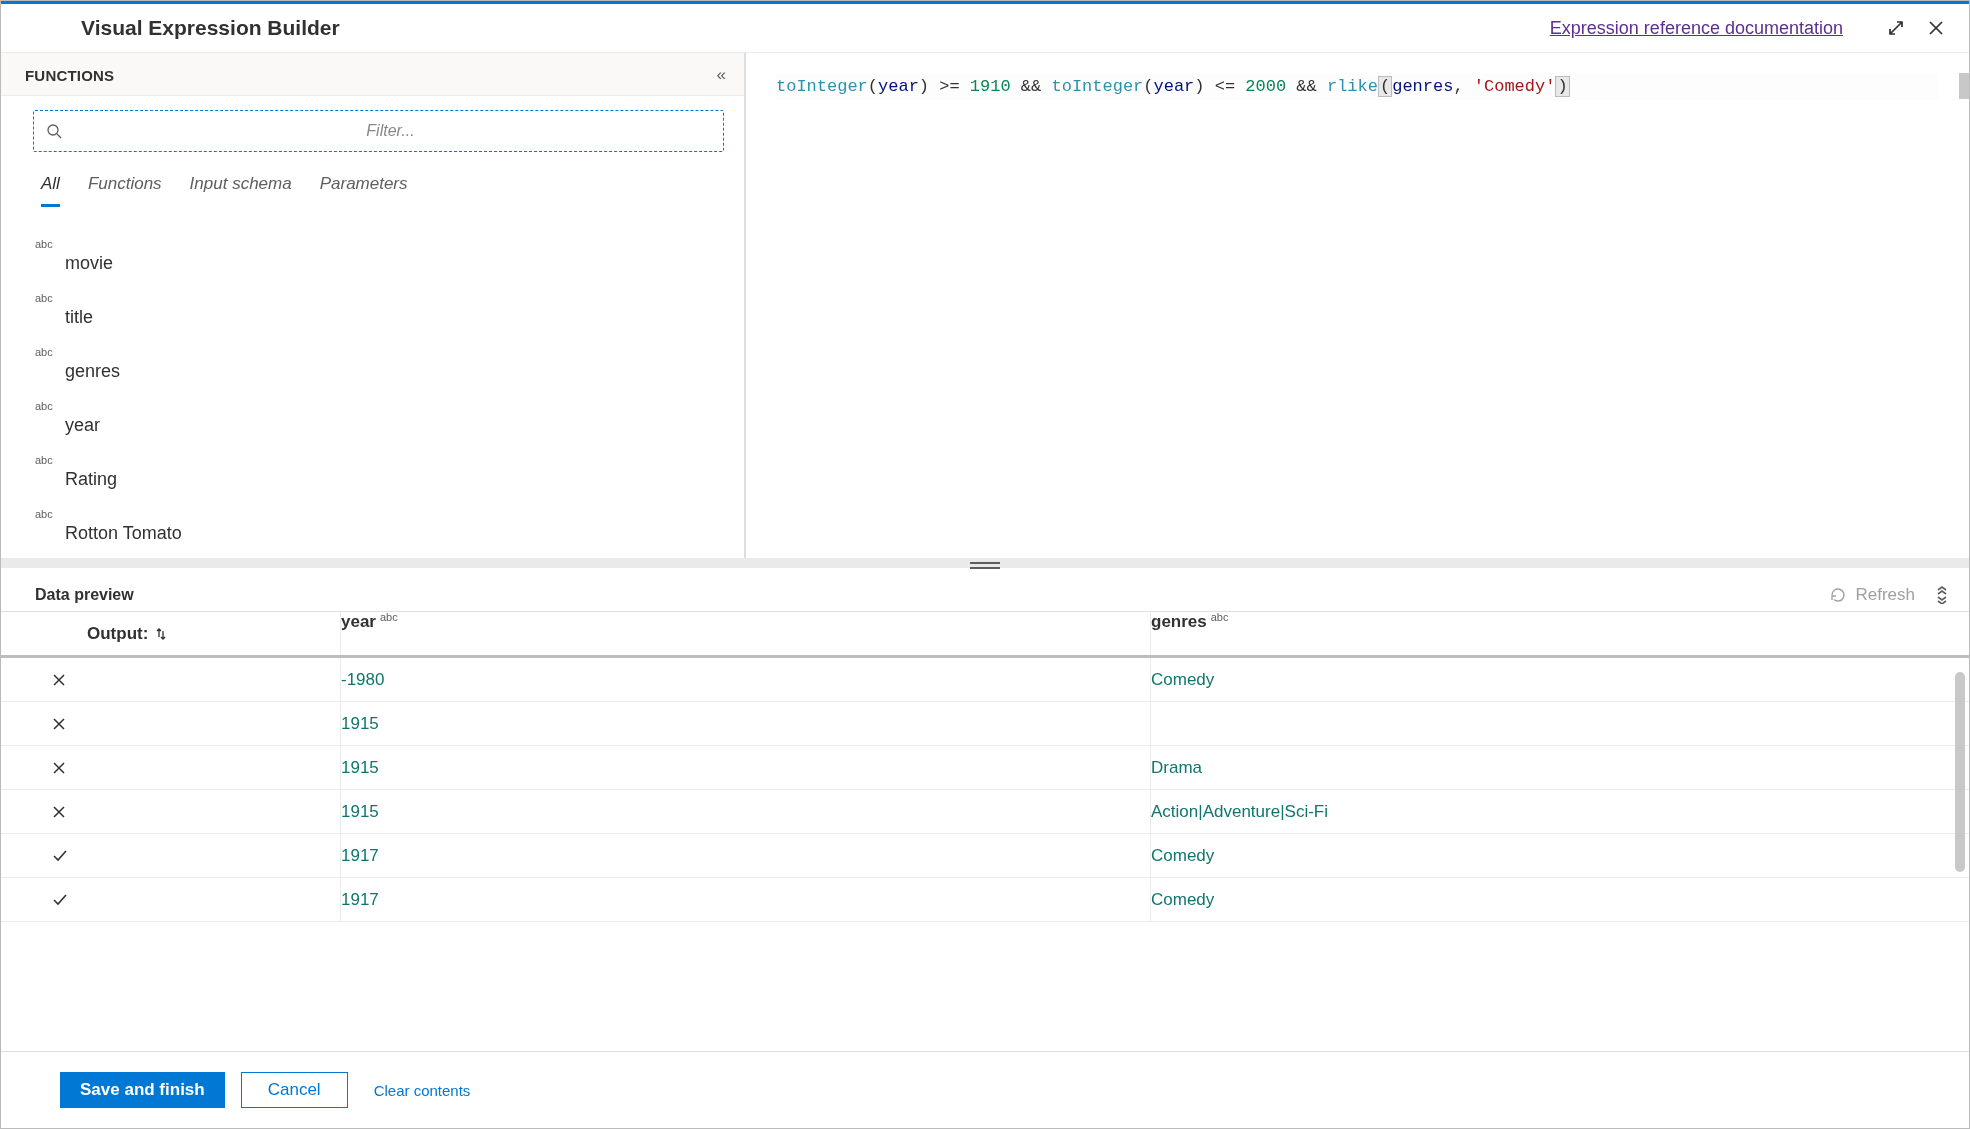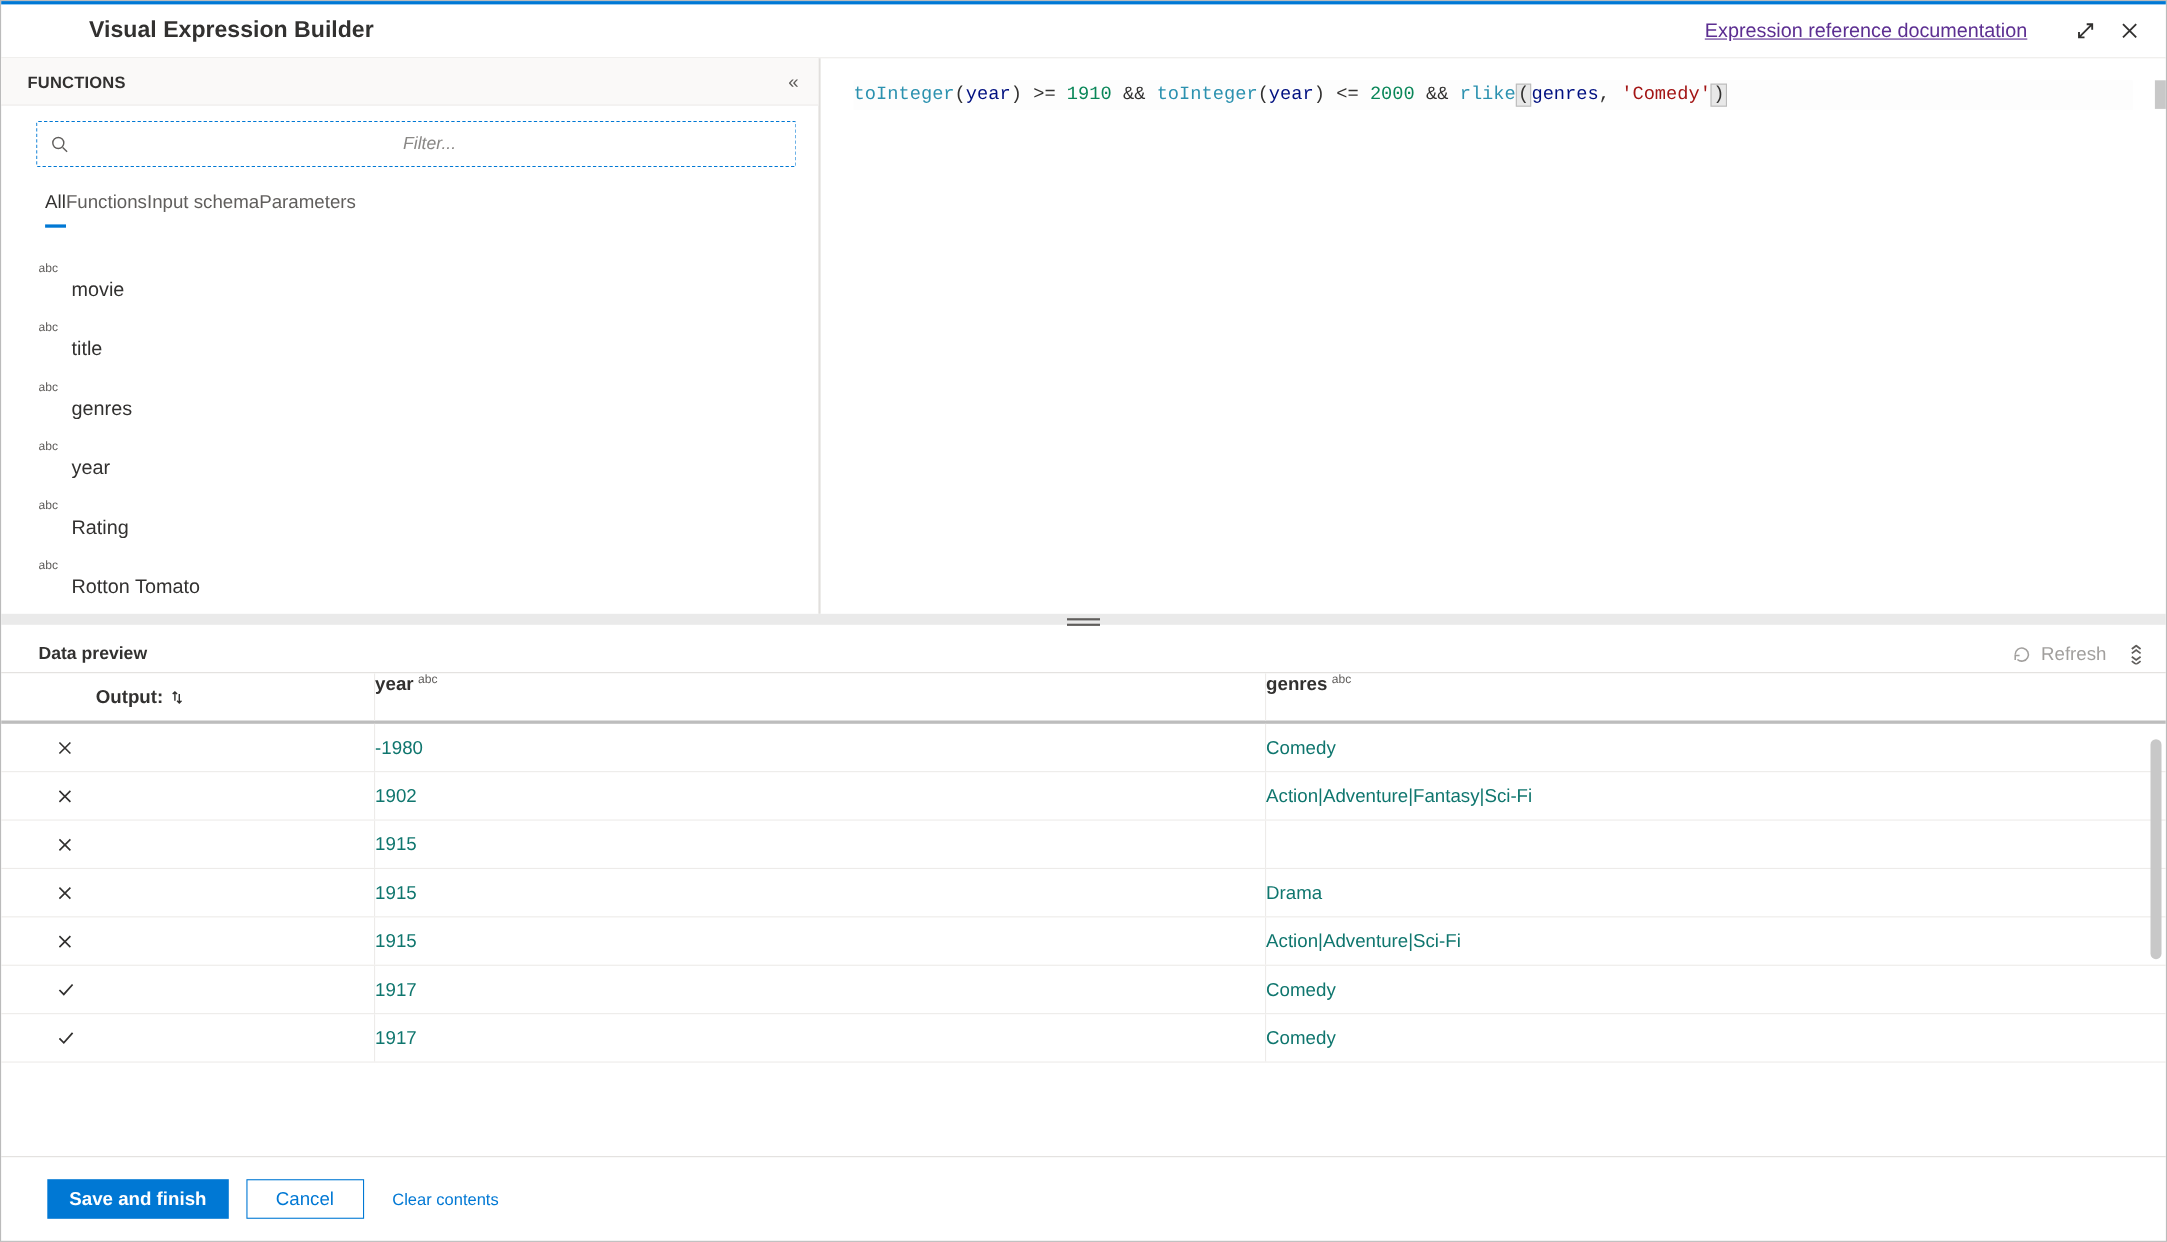--- a/index.html
+++ b/index.html
@@ -19,21 +19,21 @@
   .left-hdr { display: flex; align-items: center; padding: 12px 18px 10px 24px; background: #faf9f8; border-bottom: 1px solid #edebe9; }
   .left-hdr-t { font-weight: 700; font-size: 15px; letter-spacing: .2px; flex: 1; }
   .collapse-ico { font-size: 17px; cursor: pointer; color: #605e5c; }
 
   .filter-wrap { padding: 14px 20px 4px 32px; }
   .filter-box { border: 1px dashed #0078d4; border-radius: 2px; height: 42px; display: flex; align-items: center; padding: 0 12px; background: #fff; }
   .filter-box svg { flex: 0 0 auto; margin-right: 8px; }
   .filter-box input { border: none; outline: none; flex: 1; font-size: 16px; color: #605e5c; background: transparent; text-align: center; }
   .filter-box input::placeholder { color: #8a8886; font-style: italic; }
 
-  .tabs { display: flex; padding: 18px 20px 0 40px; border-bottom: 0; }
+  .tabs { display: flex; gap: 28px; padding: 18px 20px 0 40px; border-bottom: 0; font-style: italic; }
   .tab { font-size: 17px; color: #605e5c; padding-bottom: 10px; cursor: pointer; }
   .tab.active { color: #323130; font-weight: 400; border-bottom: 3px solid #0078d4; }
 
   .schema-list { padding: 10px 0 0 34px; overflow: auto; flex: 1; }
   .schema-item { display: flex; align-items: center; height: 54px; cursor: pointer; }
   .type-badge { font-size: 11px; color: #605e5c; width: 30px; }
   .schema-name { font-size: 18px; margin-top: 39px; }
 
   .right { flex: 1; padding: 20px 30px; font-family: "Consolas","Courier New",monospace; font-size: 17px; position: relative; }
   .expr-line { white-space: pre; line-height: 1.6; background: #fdfdfd; }
@@ -64,21 +64,21 @@
   .grow.head .col-label { display: flex; align-items: baseline; gap: 2px; }
   .col0, .col1, .col2 { border-right: 1px solid #edebe9; height: 100%; display: flex; align-items: center; padding-right: 12px; }
   .grow .col2 { border-right: none; }
   .cell { font-size: 17px; color: #0f766e; }
   .abc-sup { font-size: 11px; font-weight: 400; color: #605e5c; position: relative; top: -6px; margin-left: 2px; }
   .out-ico svg { stroke: #323130; }
 
   .grid-scroll-stub { position:absolute; right:4px; top:60px; width:10px; height:200px; background:#c8c8c8; border-radius:5px; }
 
   
-  .footer { border-top: 1px solid #e1dfdd; padding: 20px 42px; display: flex; align-items: center; gap: 16px; }
+  .footer { border-top: 1px solid #e1dfdd; padding: 20px 59px; display: flex; align-items: center; gap: 16px; }
   .btn-primary { background: #0078d4; color: #fff; border: none; padding: 8px 20px; font-size: 17px; font-weight: 600; cursor: pointer; }
   .btn-secondary { background: #fff; color: #0078d4; border: 1px solid #0078d4; padding: 7px 26px; font-size: 17px; cursor: pointer; }
   .btn-link { background: none; border: none; color: #0078d4; font-size: 15px; cursor: pointer; margin-left: 10px; }
 </style>
 </head>
 <body>
 
 <div class="hdr">
   <div class="hdr-title">Visual Expression Builder</div>
   <a href="#" class="hdr-link">Expression reference documentation</a>
@@ -193,29 +193,20 @@
         </div>
     <div class="col1 cell">-1980</div>
     <div class="col2 cell">Comedy</div>
       </div>
       <div class="grow">
     <div class="col0 out-ico">
           <svg width="16" height="16" viewBox="0 0 16 16" fill="none" stroke="#323130" stroke-width="1.5">
             <path d="M3 3 L13 13 M13 3 L3 13"></path>
           </svg>
         </div>
-    <div class="col1 cell">1902</div>
-    <div class="col2 cell">Action|Adventure|Fantasy|Sci-Fi</div>
-      </div>
-      <div class="grow">
-    <div class="col0 out-ico">
-          <svg width="16" height="16" viewBox="0 0 16 16" fill="none" stroke="#323130" stroke-width="1.5">
-            <path d="M3 3 L13 13 M13 3 L3 13"></path>
-          </svg>
-        </div>
     <div class="col1 cell">1915</div>
       </div>
       <div class="grow">
     <div class="col0 out-ico">
           <svg width="16" height="16" viewBox="0 0 16 16" fill="none" stroke="#323130" stroke-width="1.5">
             <path d="M3 3 L13 13 M13 3 L3 13"></path>
           </svg>
         </div>
     <div class="col1 cell">1915</div>
     <div class="col2 cell">Drama</div>

